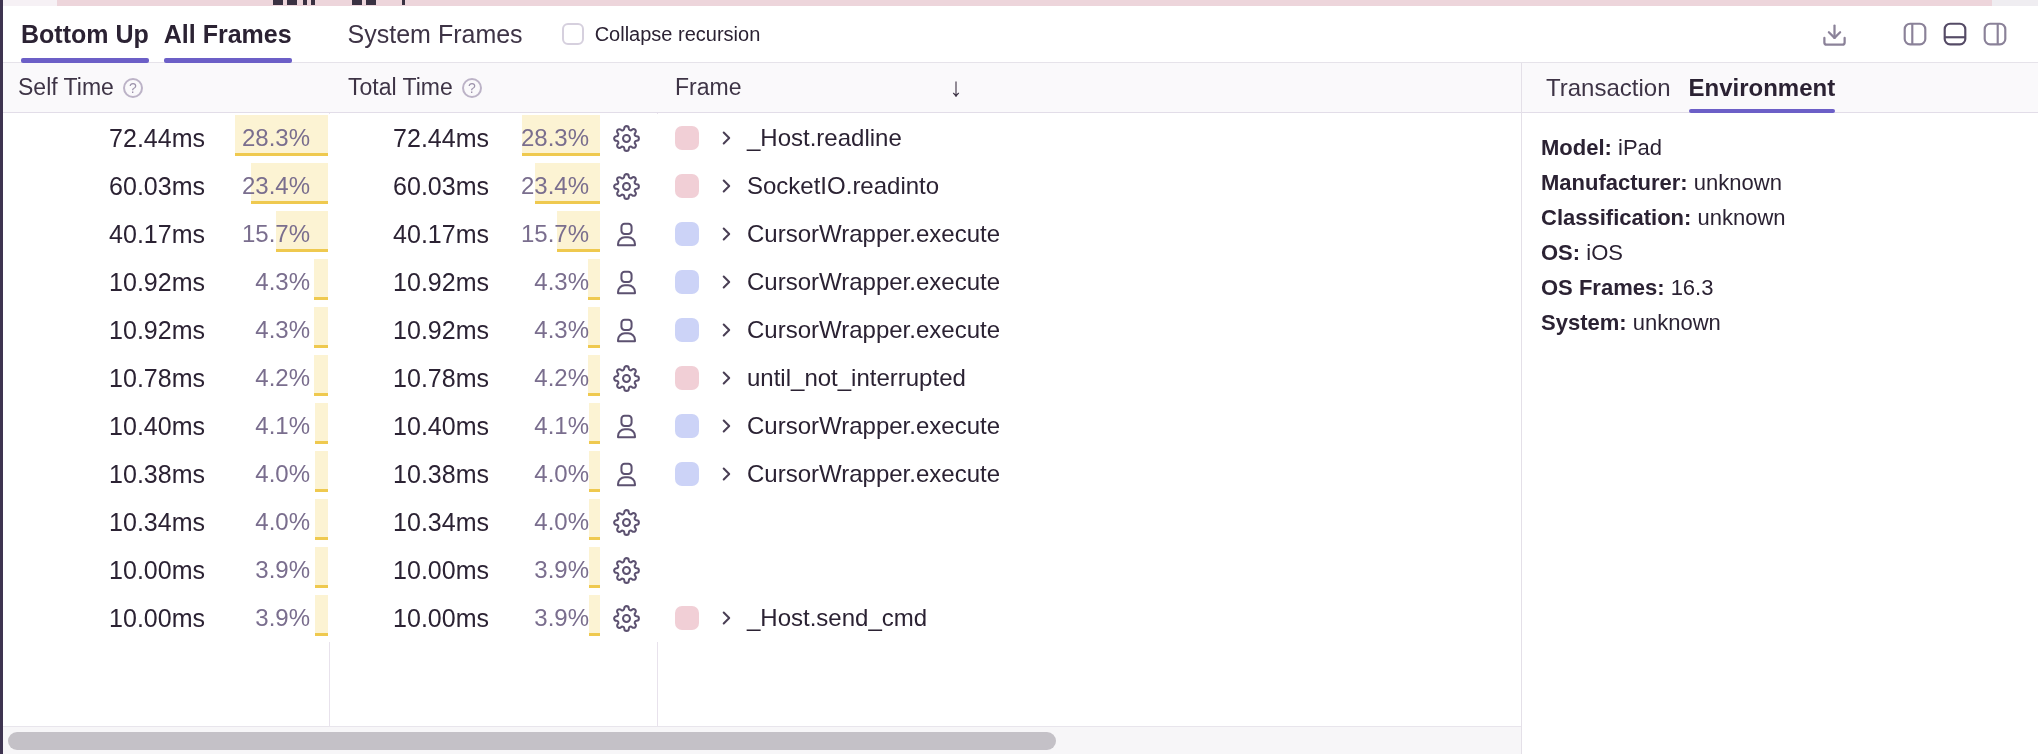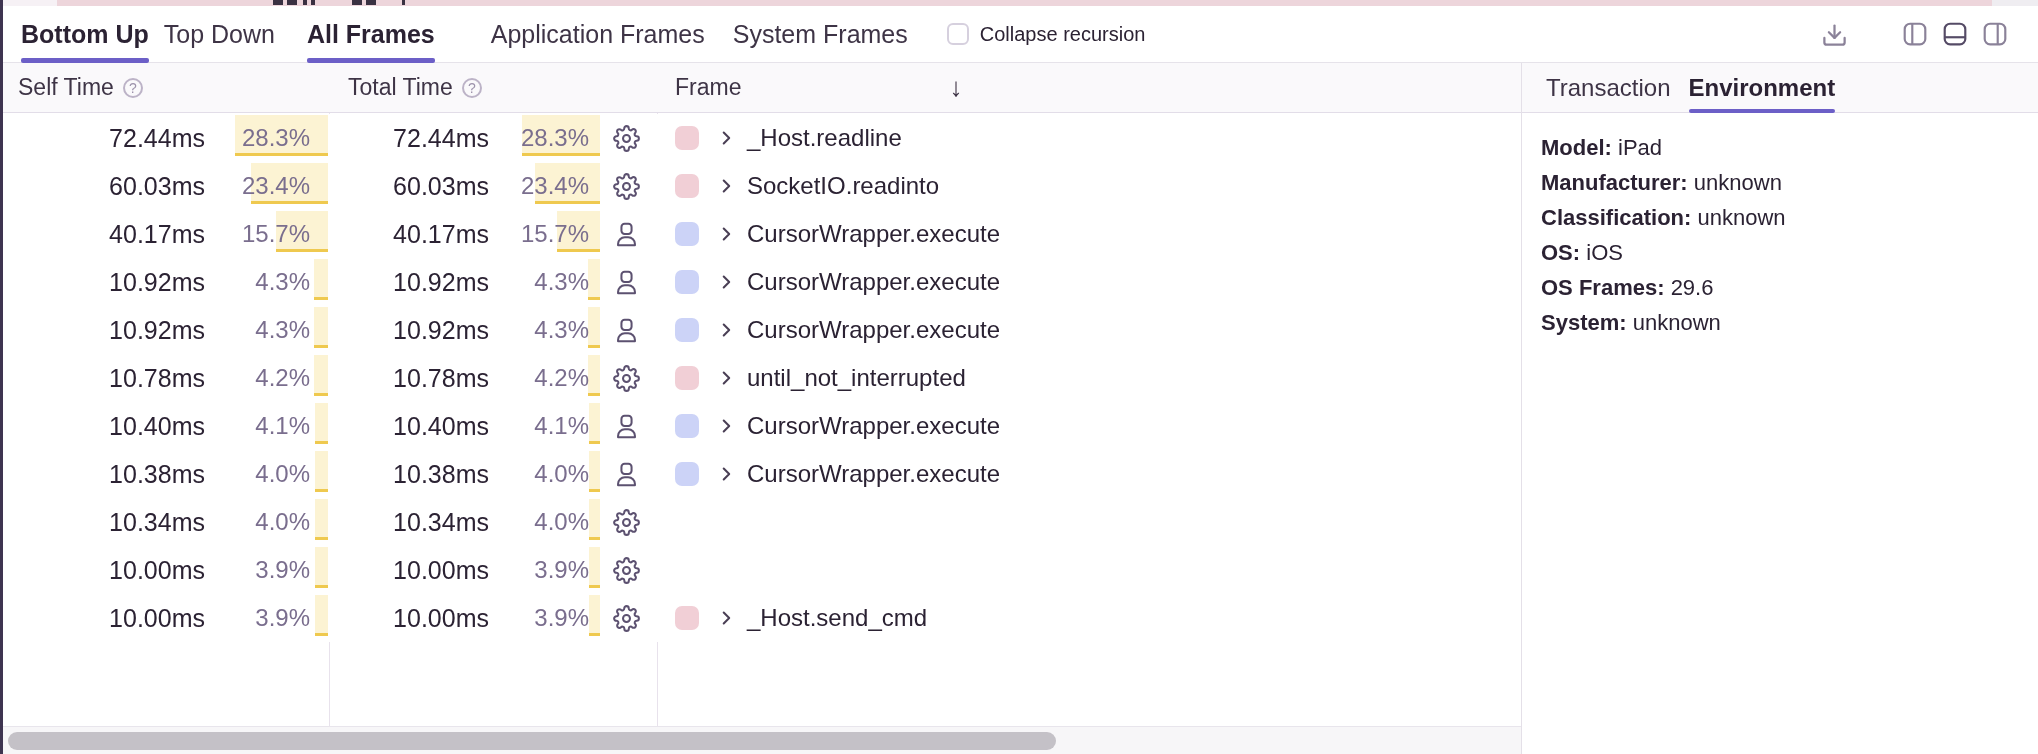--- a/index.html
+++ b/index.html
@@ -113,28 +113,22 @@
     <span class="mark" style="left:308px;width:4px"></span>
     <span class="mark" style="left:349px;width:10px"></span>
     <span class="mark" style="left:363px;width:10px"></span>
     <span class="mark" style="left:399px;width:3px"></span>
   </div>
 
   <div class="toolbar">
     <div class="tab t-bu" data-active="true">
       <span>Bottom Up</span>
     </div>
-    <div class="tab t-td" data-active="false">
-      <span>Top Down</span>
-    </div>
     <div class="tab t-af" data-active="true">
       <span>All Frames</span>
-    </div>
-    <div class="tab t-apf" data-active="false">
-      <span>Application Frames</span>
     </div>
     <div class="tab t-sf" data-active="false">
       <span>System Frames</span>
     </div>
     <div class="chk-wrap">
       <div class="checkbox"></div>
       <span class="chk-label">Collapse recursion</span>
     </div>
     <div class="tb-icons">
       <svg class="dl-icon" width="27" height="27" viewBox="0 0 24 24" fill="none" stroke="#8B8299" stroke-width="2" stroke-linecap="round" stroke-linejoin="round">
@@ -517,18 +511,18 @@
       </div>
       <div class="ptab" data-active="true">
         <span>Environment</span>
       </div>
     </div>
     <div class="pbody">
       <div class="env-line"><b>Model:</b> <span>iPad</span></div>
       <div class="env-line"><b>Manufacturer:</b> <span>unknown</span></div>
       <div class="env-line"><b>Classification:</b> <span>unknown</span></div>
       <div class="env-line"><b>OS:</b> <span>iOS</span></div>
-      <div class="env-line"><b>OS Frames:</b> <span>29.6</span></div>
+      <div class="env-line"><b>OS Frames:</b> <span>16.3</span></div>
       <div class="env-line"><b>System:</b> <span>unknown</span></div>
     </div>
   </div>
 
 </div>
 
 </body></html>

